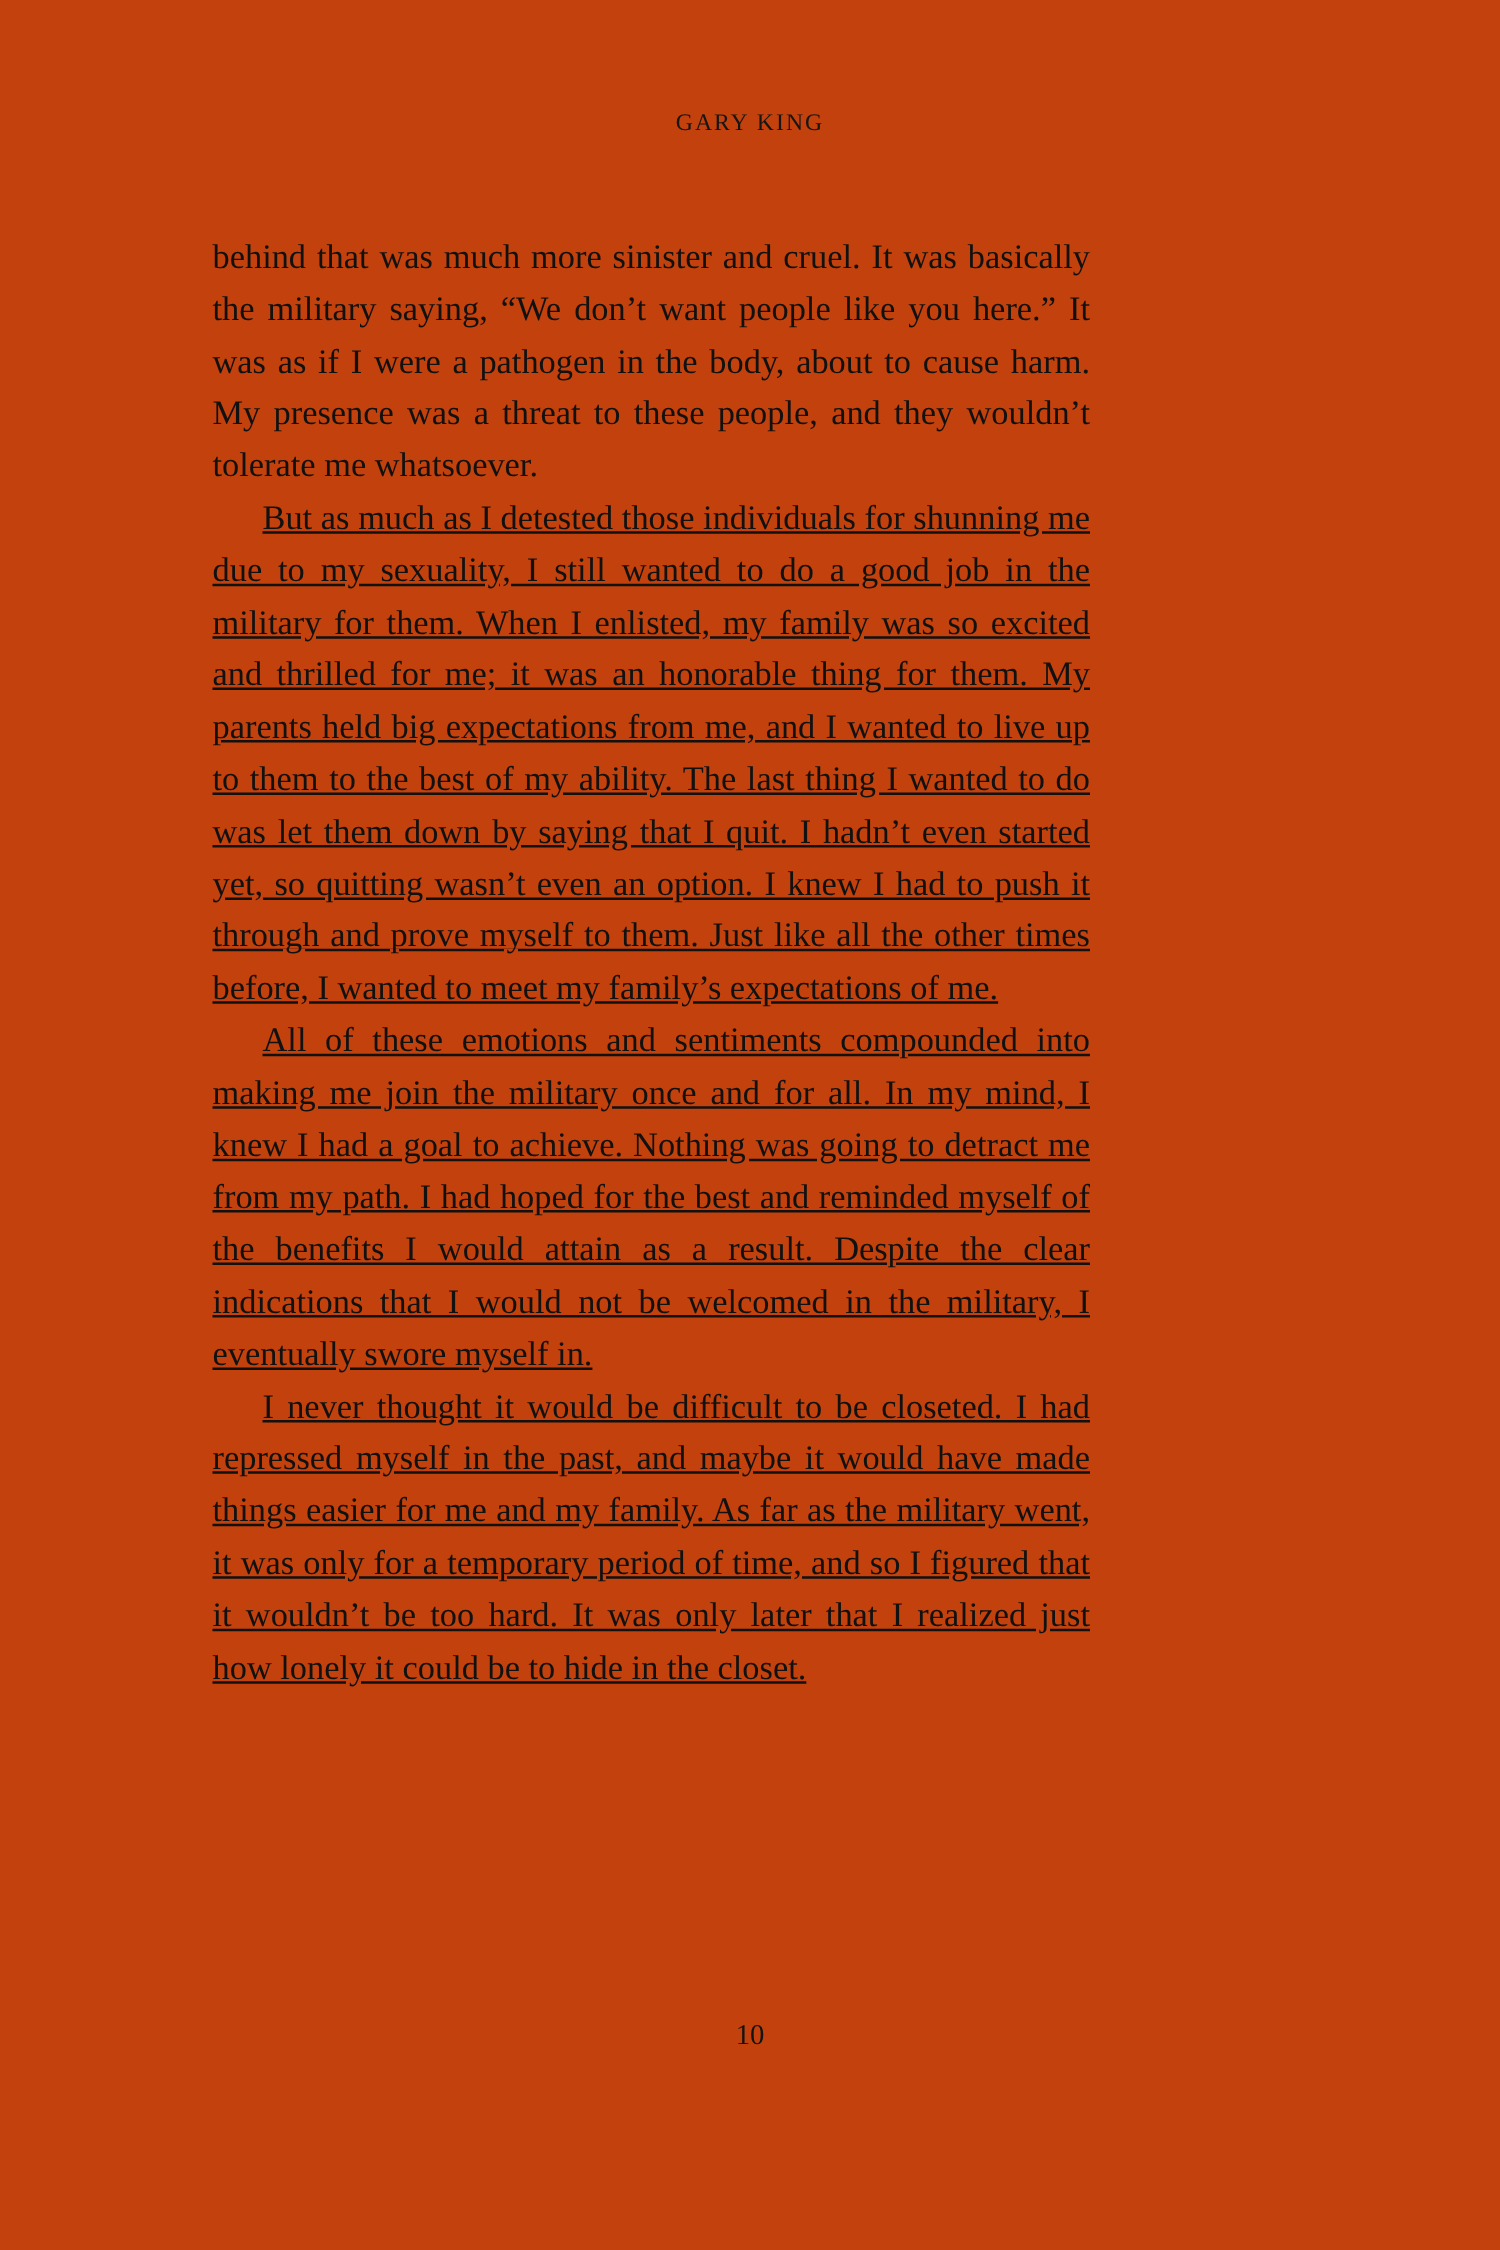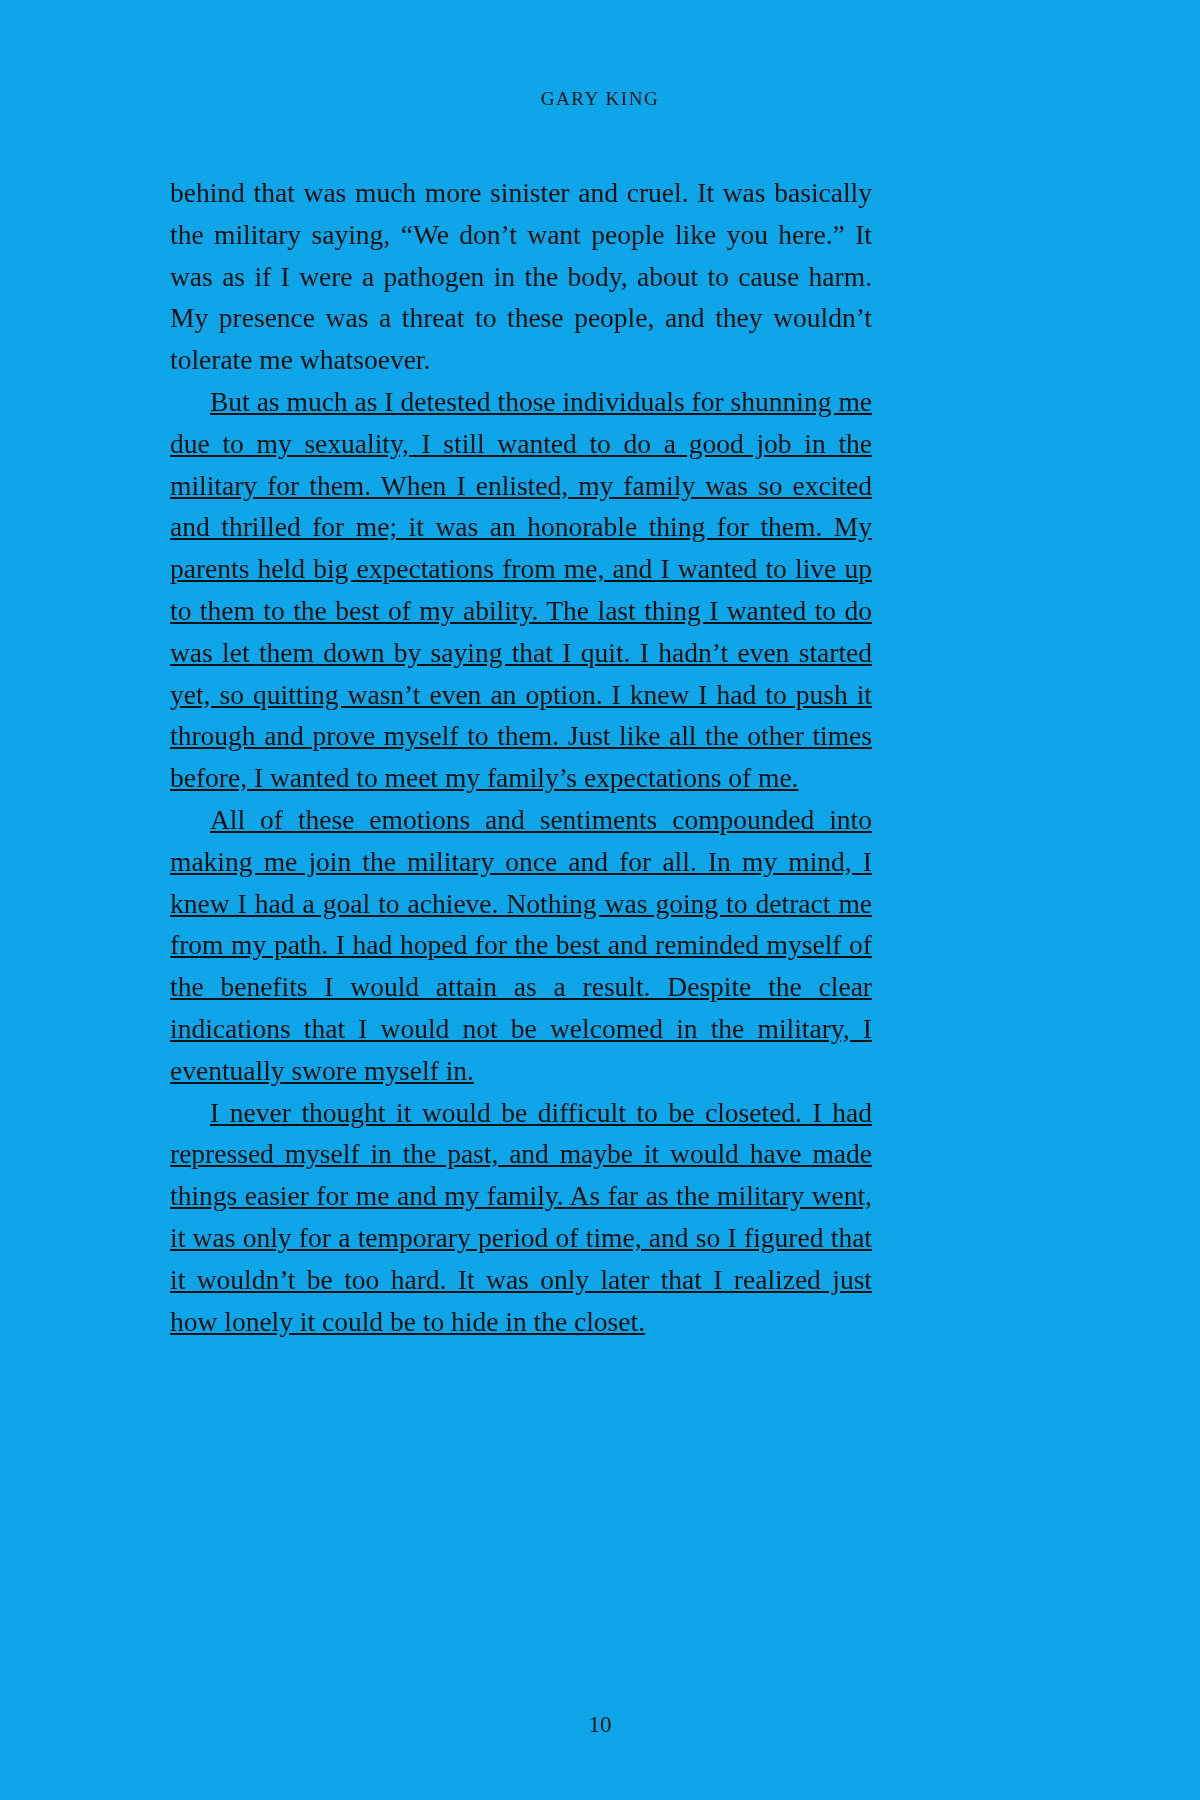--- a/index.html
+++ b/index.html
@@ -5,21 +5,21 @@
   html, body {
     margin: 0;
     padding: 0;
     background: #ffffff;
   }
   .page {
     position: relative;
     width: 1200px;
     height: 1800px;
     margin: 0 auto;
-    background: #0ea5e9;
+    background: #c2410c;
     box-sizing: border-box;
     font-family: "Liberation Serif", "DejaVu Serif", serif;
     color: #111111;
     overflow: hidden;
   }
 
   
   .running-head {
     position: absolute;
     top: 88px;
@@ -29,21 +29,21 @@
     font-family: "Liberation Serif", "DejaVu Serif", serif;
     font-size: 19px;
     letter-spacing: 1.6px;
     font-weight: 400;
     color: #161616;
   }
 
   
   .textblock {
     position: absolute;
-    top: 172px;
+    top: 184px;
     left: 170px;
     width: 702px;
   }
 
   .para {
     margin: 0;
     font-size: 27.5px;
     line-height: 41.8px;
     text-align: justify;
     text-justify: inter-word;
@@ -55,21 +55,21 @@
     text-indent: 40px;
     text-decoration: underline;
   }
   .para + .para {
     margin-top: 0px;
   }
 
   
   .folio {
     position: absolute;
-    top: 1712px;
+    top: 1615px;
     left: 0;
     right: 0;
     text-align: center;
     font-size: 23px;
     color: #131313;
   }
 </style>
 </head>
 <body>
 

